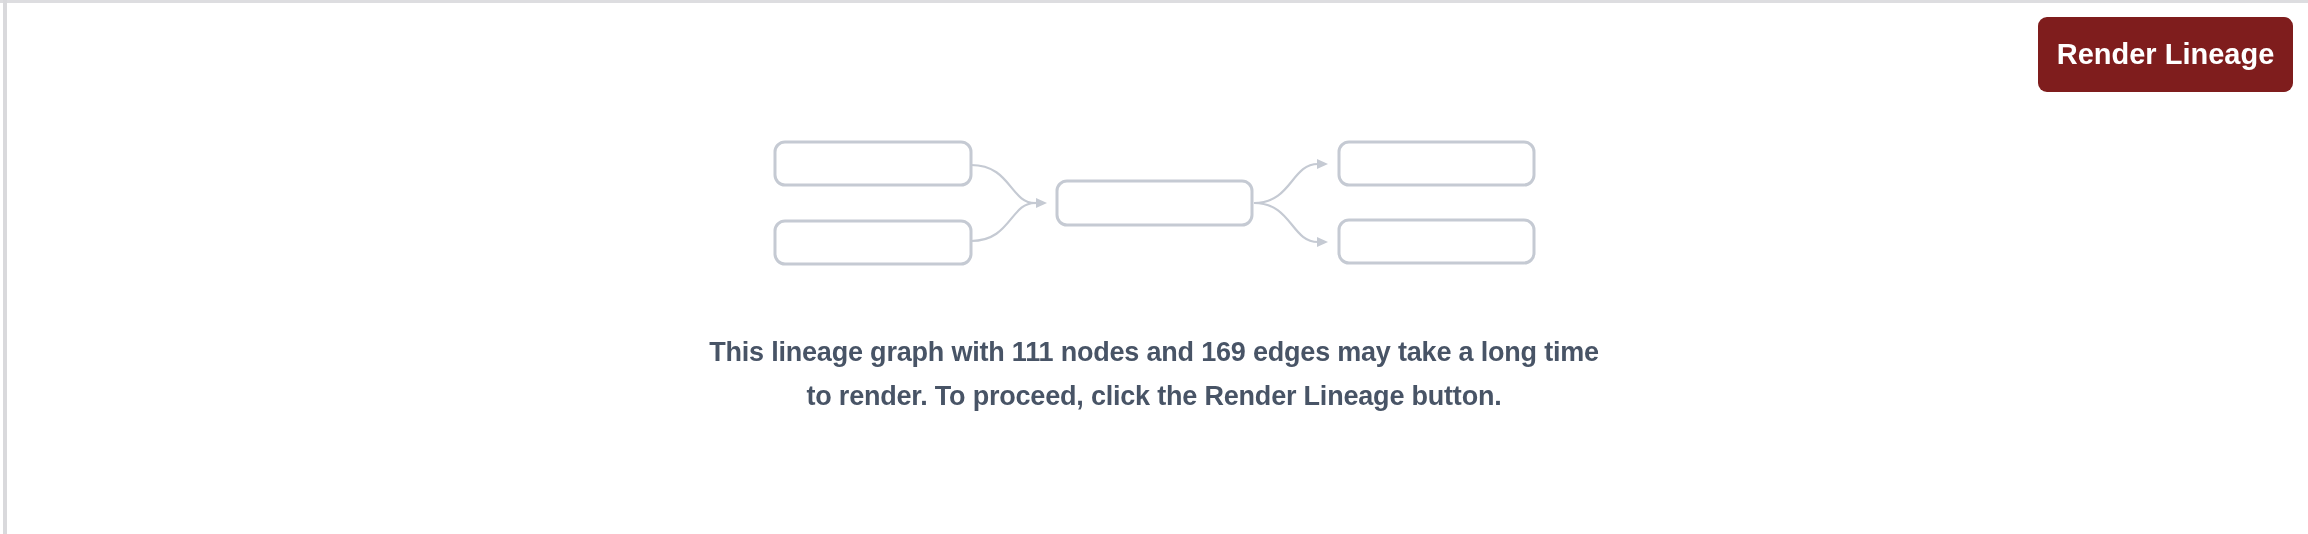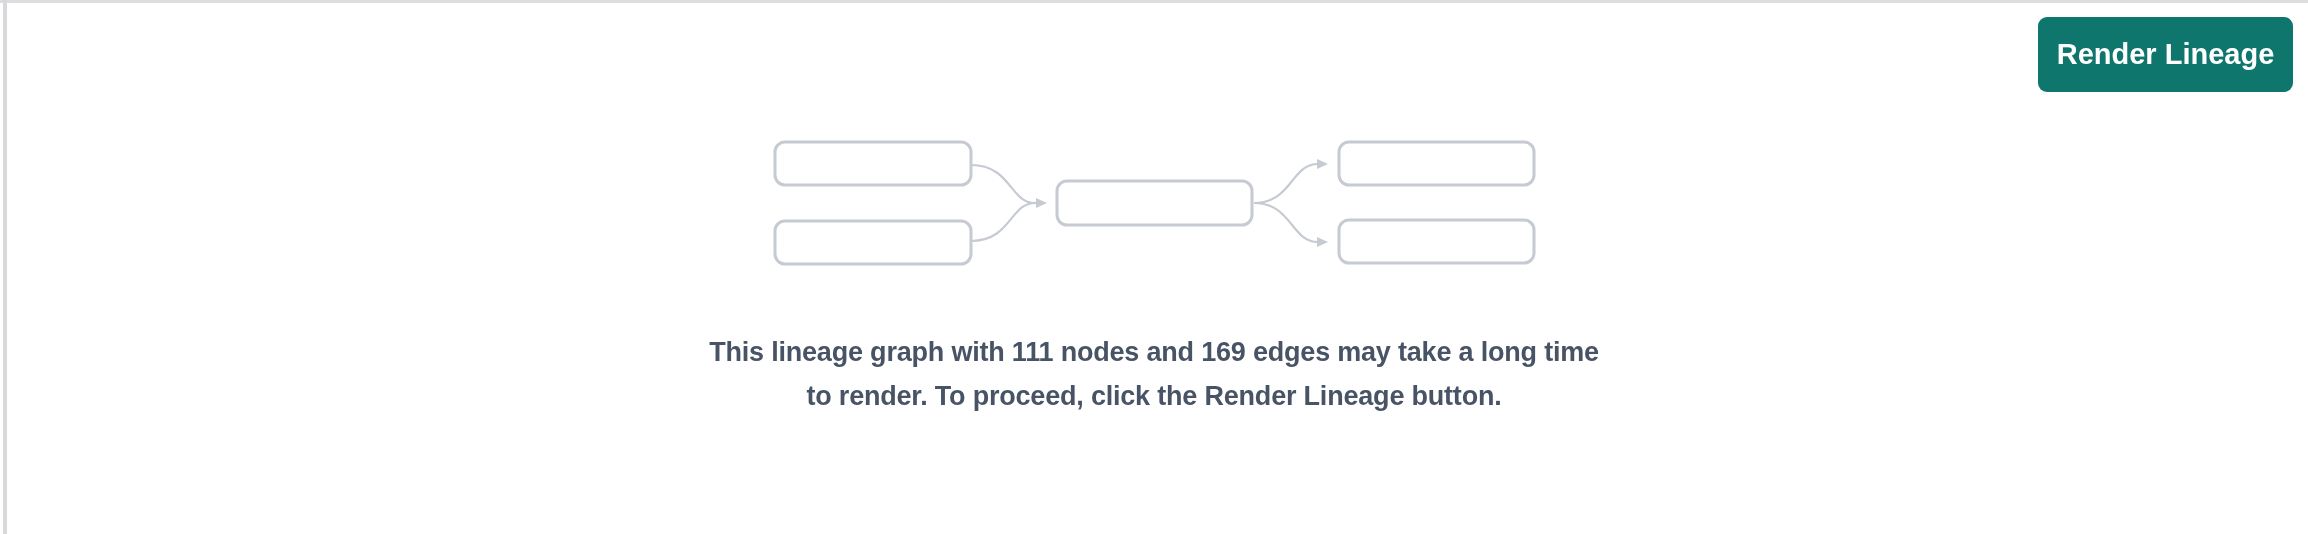--- a/index.html
+++ b/index.html
@@ -28,21 +28,21 @@
     left: 3px;
     width: 4px;
     background: #d9d9dc;
   }
   .render-button {
     position: absolute;
     top: 17px;
     right: 15px;
     width: 255px;
     height: 75px;
-    background: #0f766e;
+    background: #7f1d1d;
     border: none;
     border-radius: 9px;
     color: #ffffff;
     font-family: "Liberation Sans", "DejaVu Sans", sans-serif;
     font-size: 29px;
     font-weight: 700;
     display: flex;
     align-items: center;
     justify-content: center;
     cursor: pointer;

